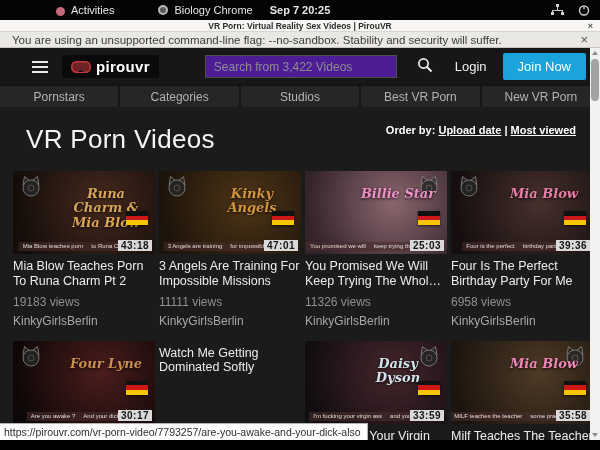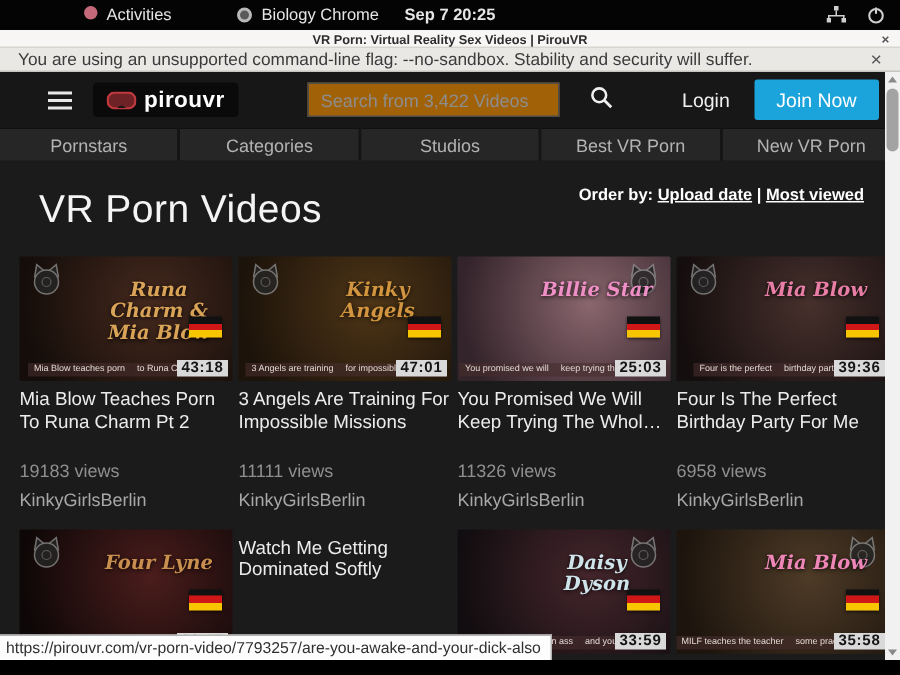--- a/index.html
+++ b/index.html
@@ -2,21 +2,21 @@
 <html><head>
 <meta charset="utf-8">
 <style>
   * { margin:0; padding:0; box-sizing:border-box; }
   html,body { width:600px; height:450px; overflow:hidden; background:#000;
     font-family:"Liberation Sans","DejaVu Sans",sans-serif; }
 
   
   .gnome-bar { height:20px; background:#040404; color:#e6e6e6; display:flex;
     align-items:center; padding:0 10px; font-size:11px; position:relative; }
-  .gnome-left { display:flex; align-items:flex-start; gap:6px;padding-left:46px; }
+  .gnome-left { display:flex; align-items:flex-end; gap:6px;padding-left:46px; }
   .rec-dot { width:9px; height:9px; border-radius:50%; background:#c4697a; display:inline-block; }
   .chrome-item { display:flex; align-items:center; gap:6px; margin-left:38px; }
   .chrome-ico { width:10px; height:10px; border-radius:50%; border:2px solid #b9b9b9; background:#5a5a5a; display:inline-block; }
   .gnome-clock { position:absolute; left:0; right:0; text-align:center; font-weight:bold; font-size:11px; }
   .gnome-right { margin-left:auto; display:flex; align-items:center; gap:14px; z-index:1; }
   .gnome-right svg { display:block; }
 
   
   .title-bar { height:12px; background:#f7f6f4; border-bottom:1px solid #d8d5d1;
     display:flex; align-items:center; justify-content:center; position:relative;
@@ -30,21 +30,21 @@
 
   
   .viewport { position:relative; height:392px; background:#1b1b1b; overflow:hidden; }
 
   .site-header { height:37px; background:#171717; display:flex; align-items:center; padding:0 14px; }
   .hamburger { width:16px; display:flex; flex-direction:column; gap:3px; margin:0 14px 0 18px; }
   .hamburger i { height:2px; background:#e8e8e8; display:block; }
   .logo-pill { display:flex; align-items:center; gap:5px; background:#0a0a0a; padding:3px 9px; border-radius:3px; }
   .logo-text { color:#fff; font-weight:bold; font-size:15px; letter-spacing:.3px; }
   .search-wrap { margin-left:46px; display:flex; align-items:center; }
-  .search-input { width:168px; height:23px; background:#a16207; border:1px solid #4d4d4d;
+  .search-input { width:192px; height:23px; background:#4c1d95; border:1px solid #4d4d4d;
     color:#cfcfcf; font-size:12px; padding:0 8px; outline:none; }
   .search-input::placeholder { color:#8d8d8d; }
   .search-btn { background:transparent; border:none; margin-left:20px; padding:0; cursor:pointer; }
   .hdr-right { margin-left:auto; display:flex; align-items:center; gap:16px; }
   .login-link { color:#f0f0f0; font-size:13px; }
   .join-btn { color:#fff; font-size:13px; padding:6px 15px; border:none; border-radius:2px; cursor:pointer; }
 
   
   .main-nav { display:flex; height:22px; background:#191919; list-style:none; }
   .main-nav li { flex:1; display:flex; align-items:center; justify-content:center;
@@ -70,21 +70,21 @@
     font-size:6px; color:#e2d8d2; text-align:center; line-height:1.5; white-space:nowrap; }
   .ocap div { background:rgba(70,45,45,.6); padding:0 4px; display:inline-block; }
   .dur { position:absolute; right:3px; bottom:3px; background:#d9d9d9; color:#151515;
     font-size:10px; font-weight:bold; padding:0 3px; letter-spacing:.5px; }
   .flag { position:absolute; right:7px; top:40px; width:22px; height:14px; display:flex; flex-direction:column;
     box-shadow:0 1px 2px rgba(0,0,0,.6); }
   .flag i { flex:1; display:block; }
   .flag i:nth-child(1){background:#111;} .flag i:nth-child(2){background:#cf1717;} .flag i:nth-child(3){background:#f7c600;}
   .vtitle { margin-top:5px; font-size:12.5px; color:#ececec; line-height:1.18; cursor:pointer;
     display:-webkit-box; -webkit-line-clamp:2; -webkit-box-orient:vertical; overflow:hidden; }
-  .views { margin-top:18px; font-size:12px; color:#8f8f8f; }
+  .views { margin-top:6px; font-size:12px; color:#8f8f8f; }
   .studio { margin-top:5px; font-size:12px; color:#a8a8a8; cursor:pointer; }
 
   
   .sb { position:absolute; top:0; right:0; bottom:0; width:10px; background:#f1f1f1; z-index:5; }
   .sb-up,.sb-down { position:absolute; left:0; width:10px; height:10px; display:flex; align-items:center; justify-content:center; }
   .sb-up{top:0;} .sb-down{bottom:0;}
   .sb-up i { border-left:3px solid transparent; border-right:3px solid transparent; border-bottom:4px solid #8a8a8a; }
   .sb-down i { border-left:3px solid transparent; border-right:3px solid transparent; border-top:4px solid #8a8a8a; }
   .sb-thumb { position:absolute; left:1px; top:11px; width:8px; height:42px; background:#a3a3a3; border-radius:4px; }
 

